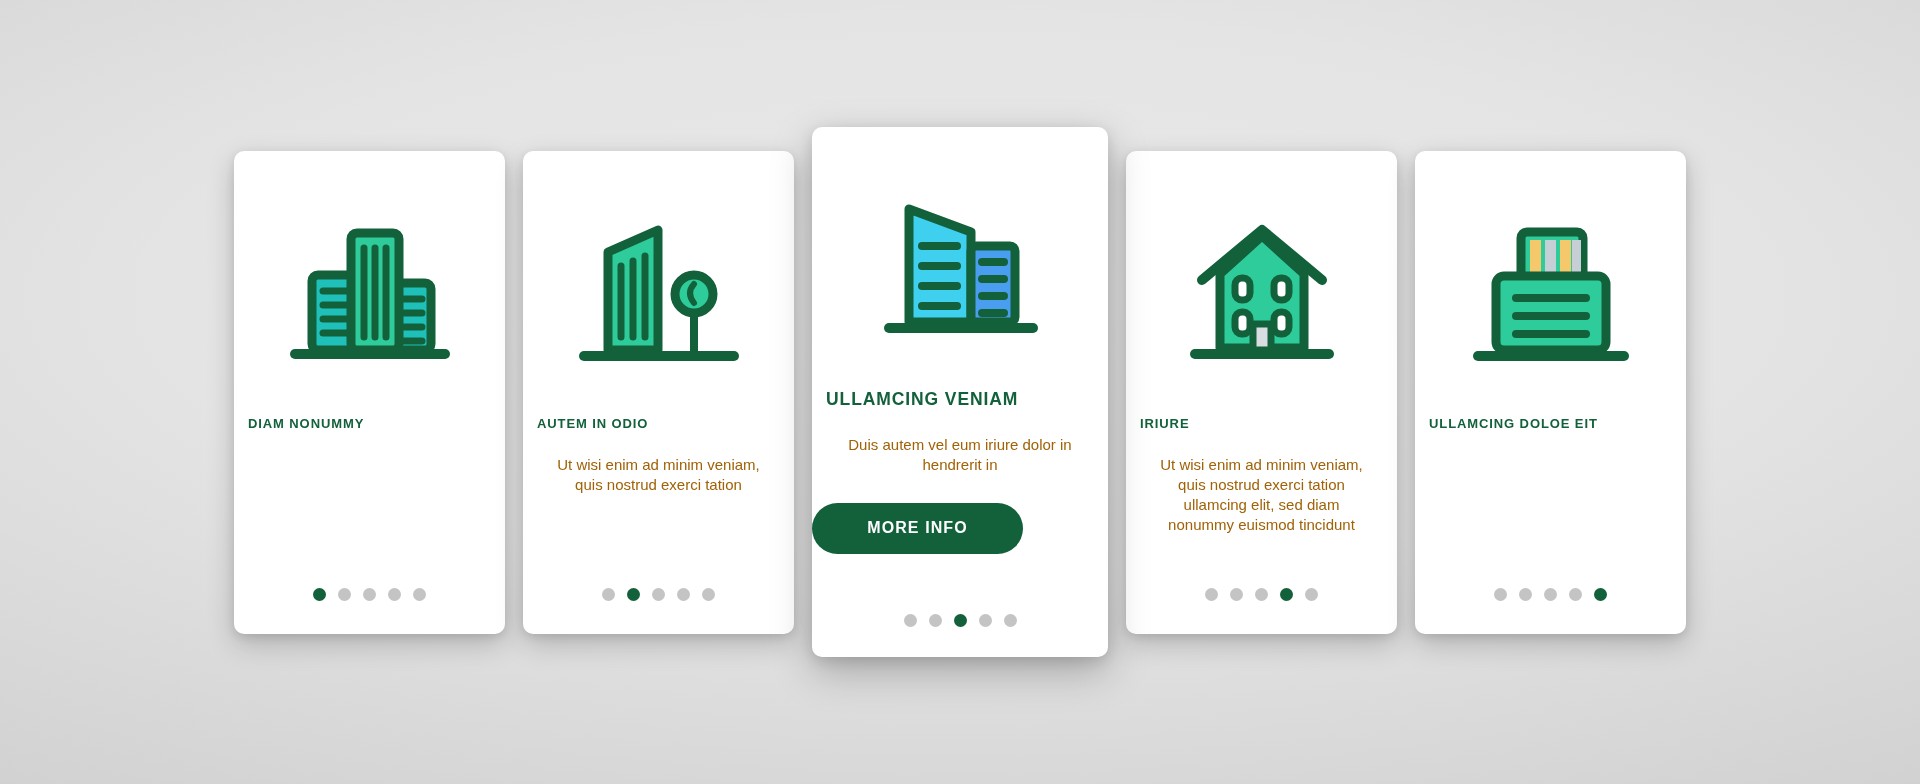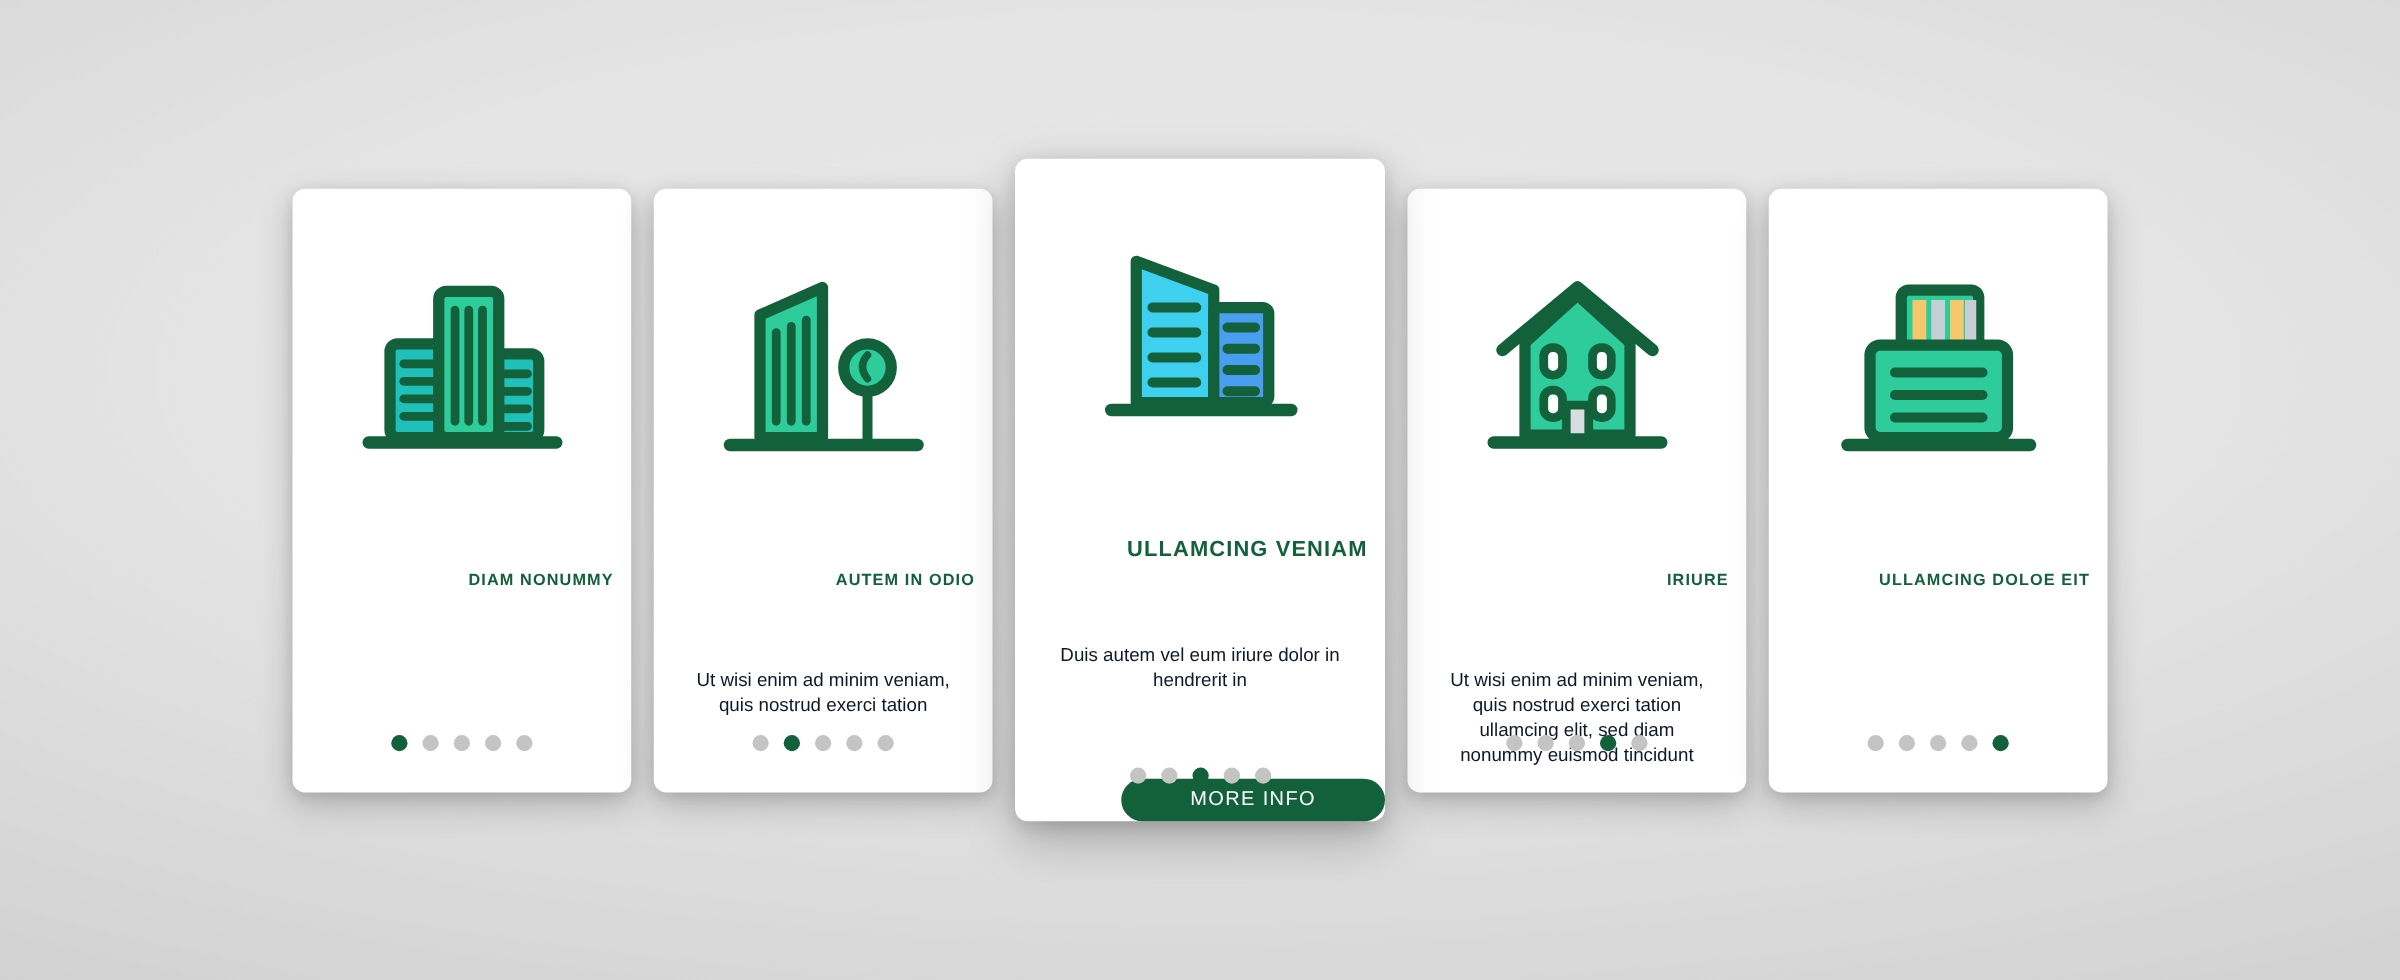--- a/index.html
+++ b/index.html
@@ -24,23 +24,22 @@
     justify-content: center;
     gap: 18px;
   }
 
   .card {
     background: #ffffff;
     border-radius: 10px;
     position: relative;
     display: flex;
     flex-direction: column;
-    align-items: flex-end;
+    align-items: flex-start;
     box-shadow: 0 10px 28px rgba(0,0,0,0.20), 0 3px 10px rgba(0,0,0,0.10);
-    gap: 40px;
   }
 
   .card.side {
     width: 271px;
     height: 483px;
     padding-top: 60px;
   }
 
   .card.center {
     width: 296px;
@@ -69,38 +68,38 @@
     line-height: 1.2;
     padding: 0 14px;
   }
 
   .card.side .title { margin-top: 45px; }
   .card.center .title { margin-top: 40px; font-size: 17.5px; }
 
   .body-text {
     font-size: 15px;
     line-height: 1.33;
-    color: #0f172a;
+    color: #a16207;
     text-align: center;
     padding: 0 26px;
   }
 
   .card.side .body-text { margin-top: 24px; }
   .card.center .body-text { margin-top: 25px; padding: 0 30px; }
 
   .more-info-btn {
     margin-top: 28px;
     width: 211px;
     height: 51px;
     border: none;
     border-radius: 26px;
     background: #13613b;
     color: #ffffff;
     font-family: "Liberation Sans", sans-serif;
-    font-weight: normal;
+    font-weight: bold;
     font-size: 16px;
     letter-spacing: 1.1px;
     cursor: pointer;
   }
 
   .dots {
     position: absolute;
     bottom: 33px;
     left: 0;
     right: 0;

